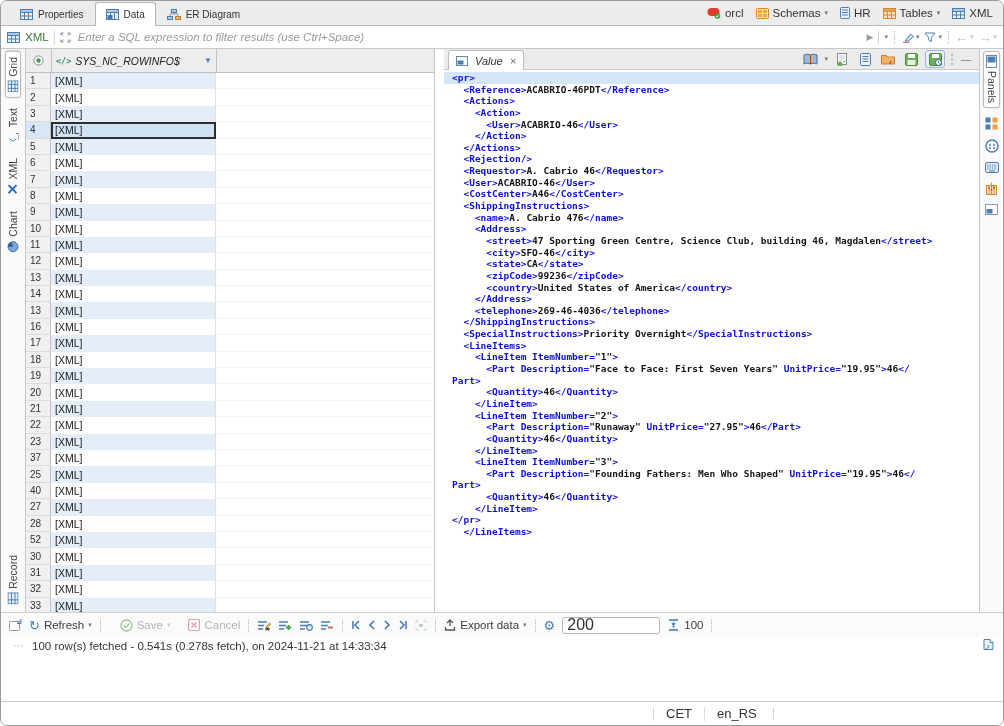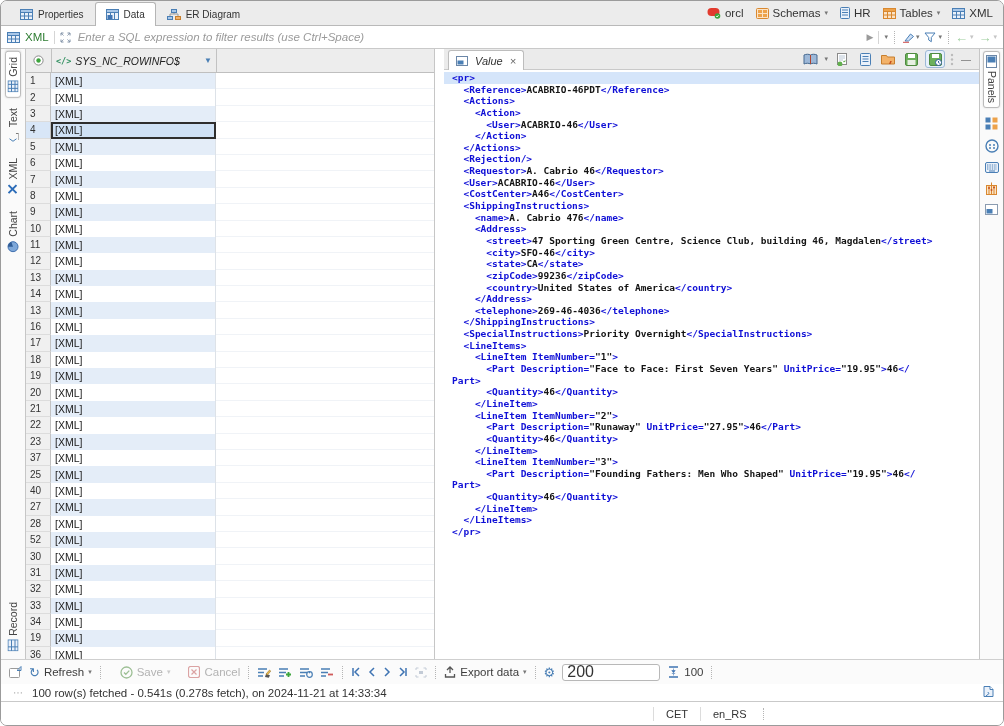--- a/index.html
+++ b/index.html
@@ -73,21 +73,21 @@
   .bt{display:flex;align-items:center;gap:4px;}
   .bt.dis{color:#b3b3b3;margin-left:11px;}
   .sep{border-left:1px dotted #b5b5b5;height:13px;margin:0 1px;}
   .fetchbox{width:88px;height:15px;border:1px solid #b8b8b8;border-radius:3px;font-size:16px;padding:0 4px;color:#333;outline:none;font-family:"Liberation Sans",sans-serif;}
   .refreshg{color:#4a7fb5;font-size:13px;line-height:1;}
   .gearg{color:#4a7fb5;font-size:13px;line-height:1;}
   
   .resultline{height:17px;flex:none;display:flex;align-items:center;gap:8px;padding:0 8px 0 12px;font-size:11.5px;color:#333;background:#fff;position:relative;}
   .overflowg{color:#aaa;font-size:10px;letter-spacing:1px;}
   .res-ic{position:absolute;right:8px;top:1px;}
-  .statusbar{height:23px;flex:none;border-top:1px solid #c9c9c9;background:#fff;display:flex;align-items:center;font-size:11px;color:#333;}
+  .statusbar{height:23px;flex:none;border-top:1px solid #c9c9c9;background:#fff;display:flex;align-items:center;font-size:13px;color:#333;margin-top:47px;}
   .sb-spacer{width:652px;flex:none;}
   .sb-cell{display:flex;align-items:center;justify-content:center;padding:0 12px;height:14px;border-left:1px solid #dcdcdc;}
   .sb-cell:last-of-type{border-right:1px solid #dcdcdc;}
   .grip{border-left:1px dotted #b5b5b5;height:12px;margin-left:4px;}
   svg{display:block;}
 </style>
 </head>
 <body>
 
 <div id="app">
@@ -604,22 +604,22 @@
             <div class="xline">    <span class="tag">&lt;/LineItem&gt;</span></div>
             <div class="xline">    <span class="tag">&lt;LineItem ItemNumber=<span class="str">"2"</span>&gt;</span></div>
             <div class="xline">      <span class="tag">&lt;Part Description=<span class="str">"Runaway"</span> UnitPrice=<span class="str">"27.95"</span>&gt;</span>46<span class="tag">&lt;/Part&gt;</span></div>
             <div class="xline">      <span class="tag">&lt;Quantity&gt;</span>46<span class="tag">&lt;/Quantity&gt;</span></div>
             <div class="xline">    <span class="tag">&lt;/LineItem&gt;</span></div>
             <div class="xline">    <span class="tag">&lt;LineItem ItemNumber=<span class="str">"3"</span>&gt;</span></div>
             <div class="xline">      <span class="tag">&lt;Part Description=<span class="str">"Founding Fathers: Men Who Shaped"</span> UnitPrice=<span class="str">"19.95"</span>&gt;</span>46<span class="tag">&lt;/</span></div>
             <div class="xline"><span class="tag">Part&gt;</span></div>
             <div class="xline">      <span class="tag">&lt;Quantity&gt;</span>46<span class="tag">&lt;/Quantity&gt;</span></div>
             <div class="xline">    <span class="tag">&lt;/LineItem&gt;</span></div>
+            <div class="xline"><span class="tag">&lt;/pr&gt;</span></div>
             <div class="xline">  <span class="tag">&lt;/LineItems&gt;</span></div>
-            <div class="xline"><span class="tag">&lt;/pr&gt;</span></div>
           </div>
       </div>
     </div>
 
     <div class="rstrip">
       <div class="vtab-r">
         <span class="vicon">
             <svg width="13" height="11" viewBox="0 0 13 11">
               <rect x="0.5" y="0.5" width="12" height="10" fill="#fff" stroke="#6b87a8"></rect>
               <rect x="5.5" y="1.5" width="6" height="8" fill="#4a7fb5"></rect>

